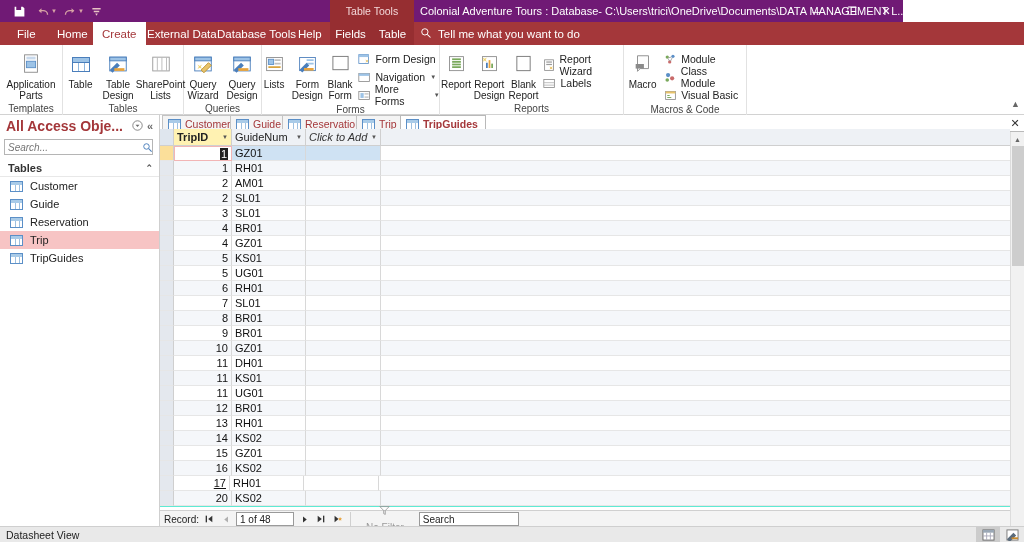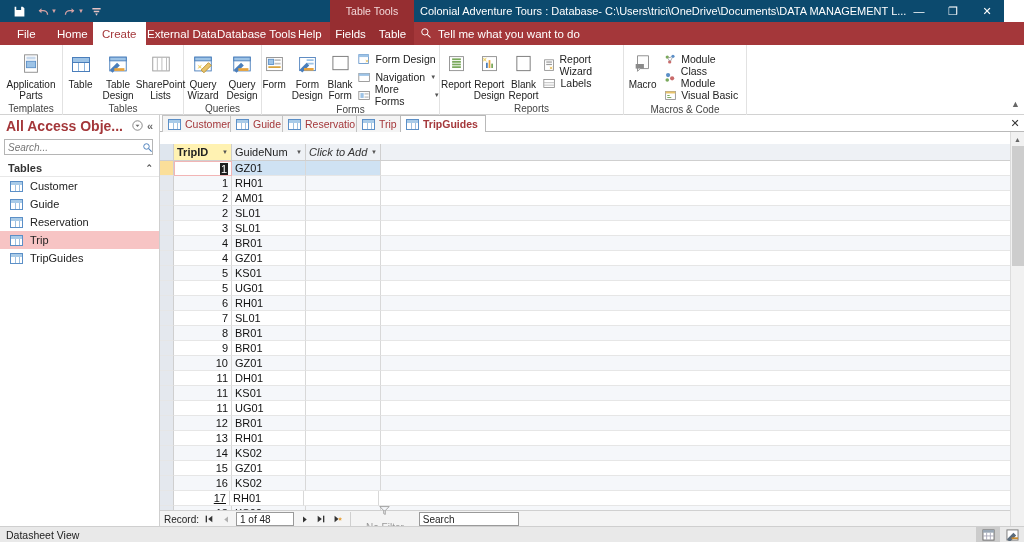--- a/index.html
+++ b/index.html
@@ -8,22 +8,22 @@
     overflow: hidden;
     font-family: "Liberation Sans", sans-serif;
     font-size: 11px;
     background: #ffffff;
     -webkit-font-smoothing: antialiased;
   }
   .app { position: relative; width: 1024px; height: 542px; }
 
   
   .titlebar {
-    position: absolute; top: 0; left: 0; width: 1004px; height: 22px;
-    background: #0c4a6e; color: #ffffff;
+    position: absolute; top: 0; left: 0; width: 903px; height: 22px;
+    background: #701a75; color: #ffffff;
     display: flex; align-items: center;
   }
   .qat { display: flex; align-items: center; gap: 2px; padding-left: 8px; height: 22px; }
   .qat-btn {
     width: 22px; height: 20px; display: flex; align-items: center; justify-content: center;
     color: #ffffff; font-size: 12px; line-height: 1;
   }
   .qat-btn.dim { color: #d8a3a5; }
   .qat-btn svg { display: block; }
   .qat-caret { font-size: 6px; margin-left: -3px; color: #d8a3a5; }
@@ -164,22 +164,22 @@
     border: 1px solid #c3c3c3; border-bottom: none; background: #f4f4f4;
   }
   .doctab.active { background: #ffffff; font-weight: bold; border-color: #b9b9b9; }
   .doctab-close {
     position: absolute; right: 2px; top: 1px; width: 14px; height: 14px;
     display: flex; align-items: center; justify-content: center; font-size: 11px; color: #333;
   }
 
   
   .sheet {
-    position: absolute; left: 160px; top: 29px; width: 850px; height: 378px;
-    background: #14b8a6; overflow: hidden;
+    position: absolute; left: 160px; top: 14px; width: 850px; height: 378px;
+    background: #5eead4; overflow: hidden;
   }
   .sheet-head { display: flex; height: 17px; }
   .hcell {
     border-right: 1px solid #cfcfcf; border-bottom: 1px solid #cfcfcf;
     background: #eef1f5; display: flex; align-items: center; font-size: 11px; color: #222;
     padding: 0 3px; position: relative;
   }
   .hcell.selector { width: 14px; background: #dfe6ee; padding: 0; }
   .hcell.sel { background: #fff2b2; font-weight: bold; }
   .hcell .hcaret { position: absolute; right: 3px; font-size: 6px; color: #555; }
@@ -401,21 +401,21 @@
         <div class="bigbtn" style="width:33px;">
           <div class="ico">
             <svg width="21" height="19" viewBox="0 0 24 20">
               <rect x="3" y="2" width="18" height="15" fill="#fff" stroke="#8a8a8a"></rect>
               <rect x="5" y="4" width="6" height="6" fill="#9dc3e6" stroke="#5b8fc7"></rect>
               <rect x="12" y="4" width="7" height="2" fill="#c0c0c0"></rect>
               <rect x="12" y="8" width="7" height="2" fill="#c0c0c0"></rect>
               <rect x="5" y="12" width="14" height="2" fill="#d8a33d"></rect>
             </svg>
           </div>
-          <div class="lbl">Form</div>
+          <div class="lbl">Lists</div>
         </div>
         <div class="bigbtn" style="width:36px;text-align:center;">
           <div class="ico">
             <svg width="21" height="19" viewBox="0 0 24 20">
               <rect x="3" y="2" width="18" height="15" fill="#fff" stroke="#4a7ebb"></rect>
               <rect x="11" y="4" width="8" height="2" fill="#9dc3e6"></rect>
               <rect x="11" y="8" width="8" height="2" fill="#9dc3e6"></rect>
               <path d="M3 16 L11 8 L14 11 L6 19 Z" fill="#4a7ebb"></path>
               <rect x="8" y="14" width="11" height="3" fill="#e8a33d"></rect>
             </svg>
@@ -830,21 +830,21 @@
         </div>
         <div class="row">
           <div class="rsel"></div>
           <div class="cell num" style="width:56px;text-decoration:underline;">17</div>
           <div class="cell" style="width:74px;">RH01</div>
           <div class="cell" style="width:75px;"></div>
           <div class="rowfill"></div>
         </div>
         <div class="row alt">
           <div class="rsel"></div>
-          <div class="cell num" style="width:58px;">18</div>
+          <div class="cell num" style="width:58px;">20</div>
           <div class="cell" style="width:74px;">KS02</div>
           <div class="cell" style="width:75px;"></div>
           <div class="rowfill"></div>
         </div>
       </div>
     </div>
 
     <div class="vscroll">
       <div class="arrow">▲</div>
       <div class="thumb"></div>

